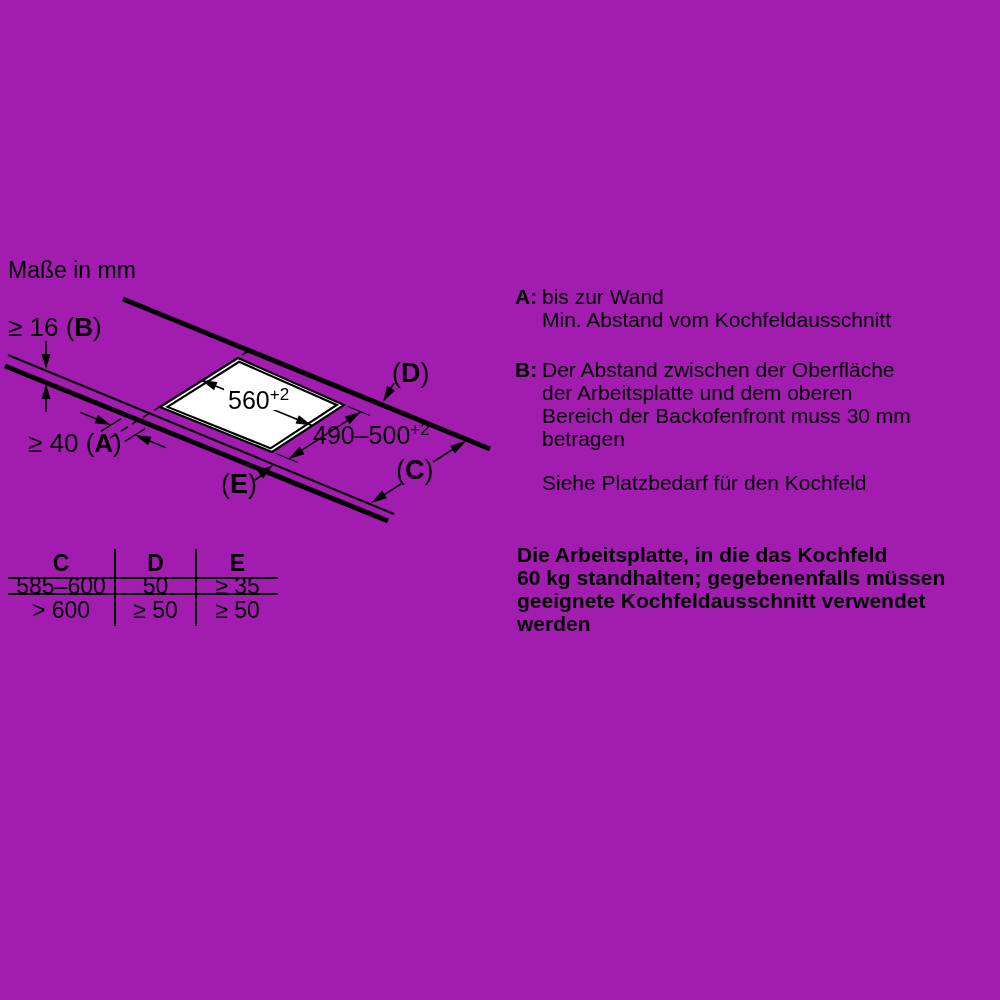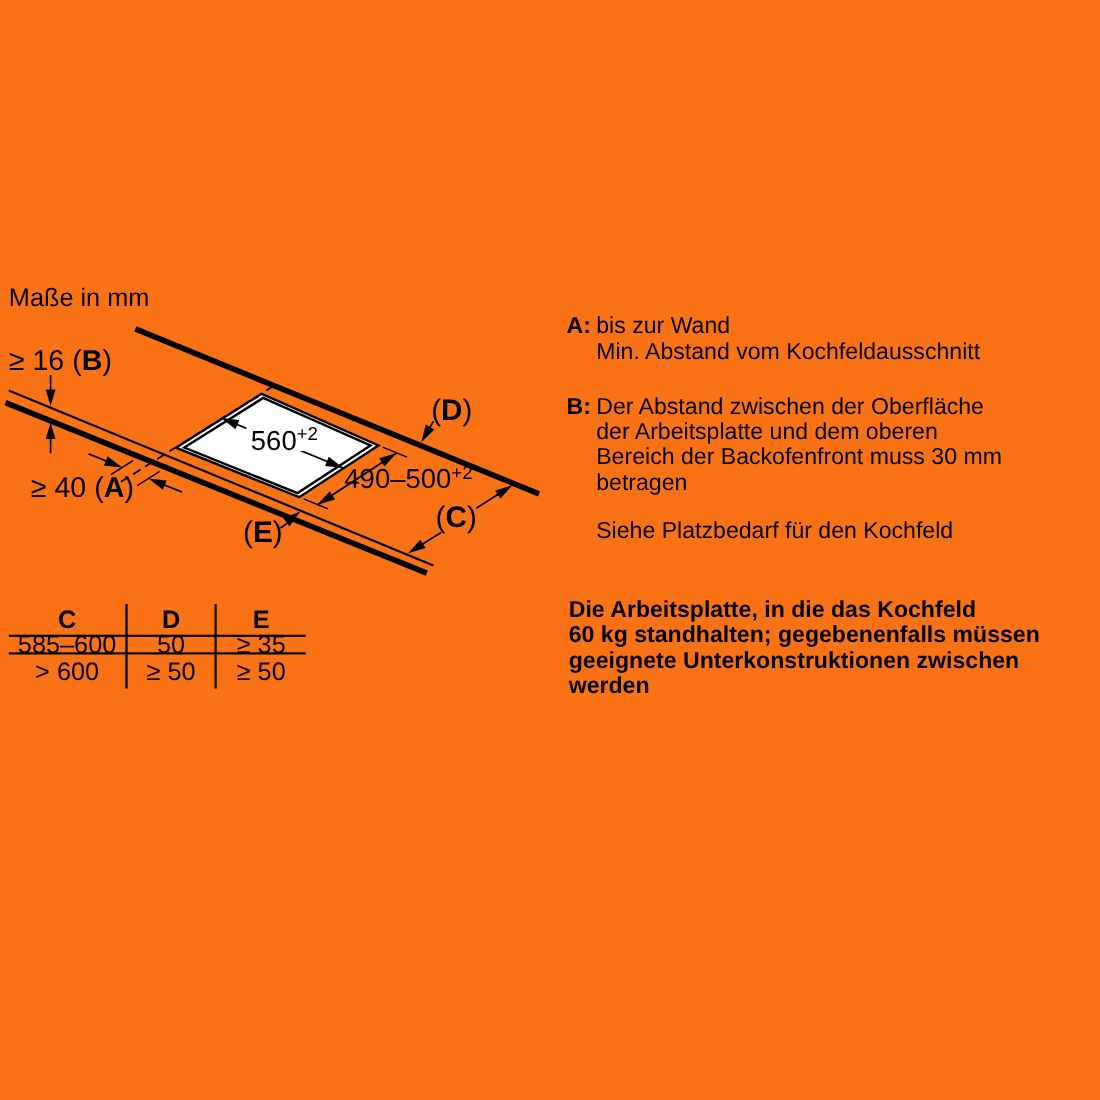--- a/index.html
+++ b/index.html
@@ -1,17 +1,17 @@
 <!DOCTYPE html>
 <html><head>
 <meta charset="utf-8">
 <style>
   html,body{margin:0;padding:0;background:#fff;}
   .page{
-    position:relative;width:1000px;height:1000px;background:#f97316;
+    position:relative;width:1000px;height:1000px;background:#a21caf;
     font-family:"Liberation Sans",sans-serif;color:#000;overflow:hidden;
   }
   .fig{position:absolute;left:0;top:0;width:1000px;height:1000px;}
   .caption{
     position:absolute;left:8px;top:257px;font-size:23px;line-height:26px;white-space:nowrap;
   }
   
   .note{
     position:absolute;left:515px;font-size:21px;line-height:23px;white-space:nowrap;
   }
@@ -167,17 +167,17 @@
       <div>Bereich der Backofenfront muss 30 mm</div>
       <div>betragen</div>
     </div>
   </div>
 
   <div class="note note-see">Siehe Platzbedarf für den Kochfeld</div>
 
   <div class="note note-para">
     <div>Die Arbeitsplatte, in die das Kochfeld</div>
     <div>60 kg standhalten; gegebenenfalls müssen</div>
-    <div>geeignete Unterkonstruktionen zwischen</div>
+    <div>geeignete Kochfeldausschnitt verwendet</div>
     <div>werden</div>
   </div>
 
 </div>
 
 </body></html>

